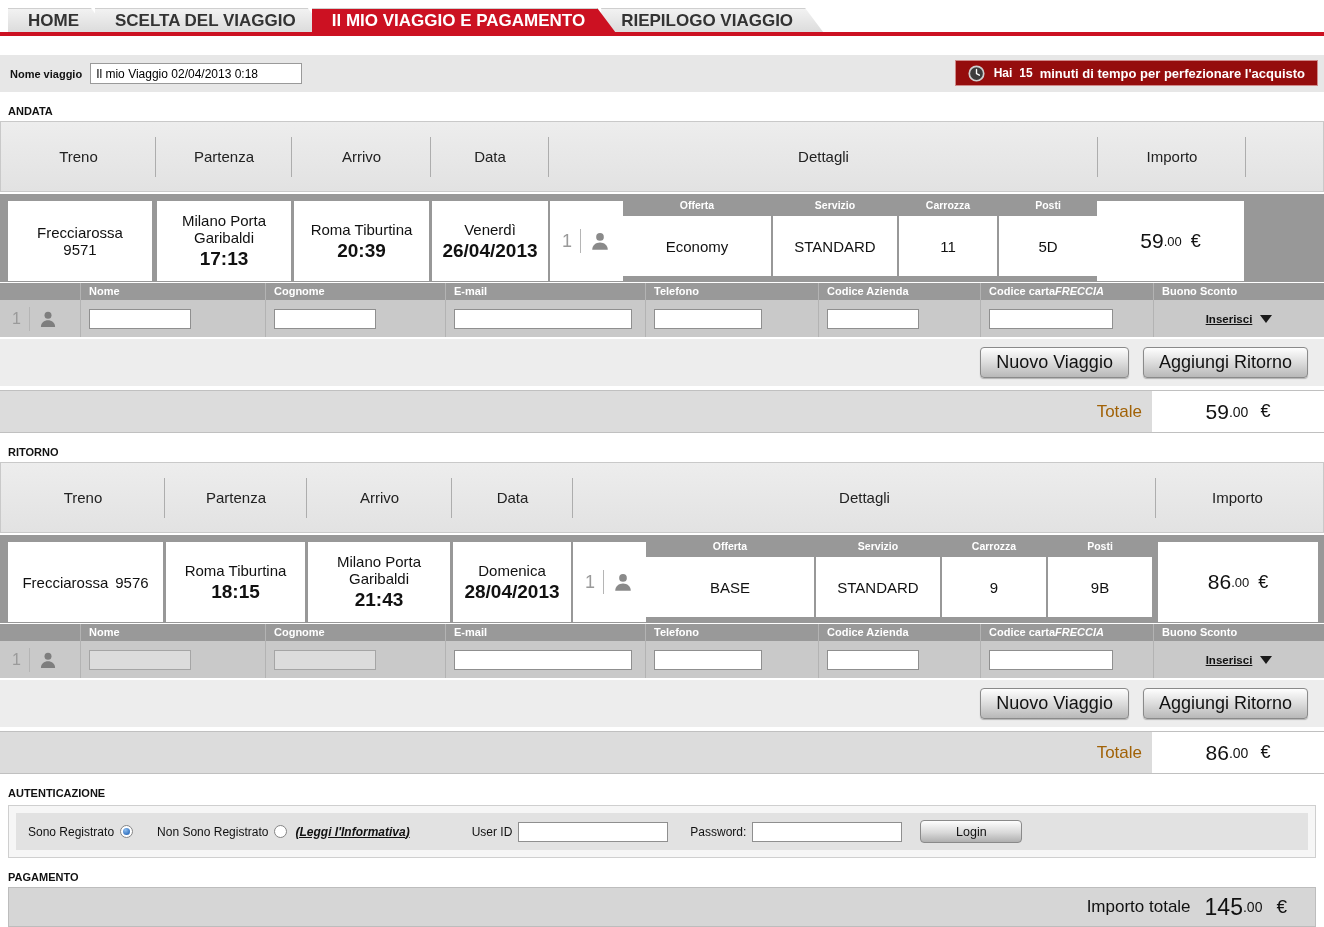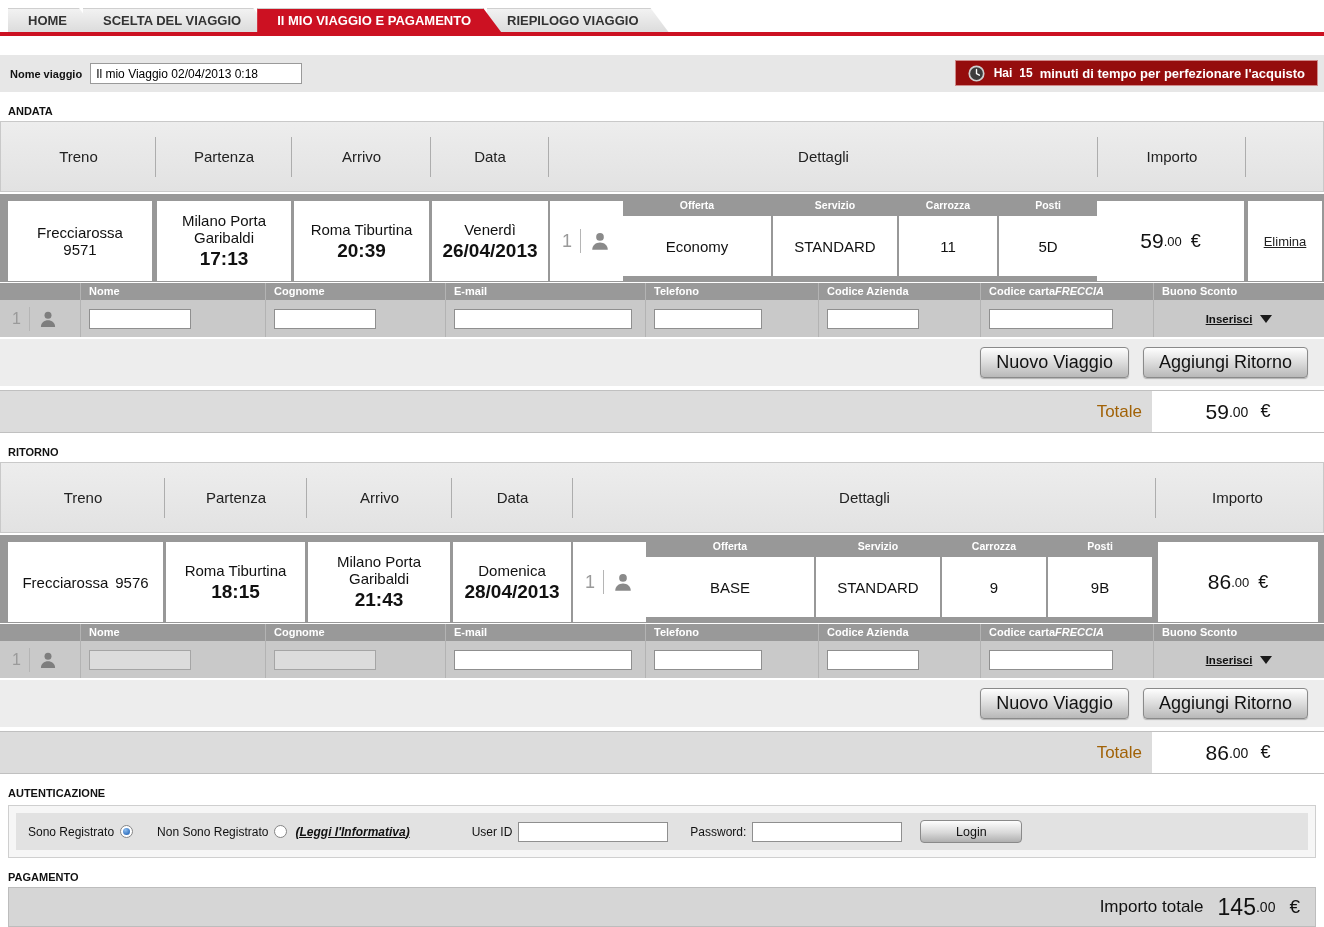--- a/index.html
+++ b/index.html
@@ -2,21 +2,21 @@
 <html><head>
 <meta charset="utf-8">
 <style>
   * { margin:0; padding:0; box-sizing:border-box; }
   body { background:#fff; font-family:"Liberation Sans", sans-serif; }
   .page { width:1324px; height:927px; background:#fff; position:relative; overflow:hidden; }
 
   
   .tabbar { display:flex; padding:8px 0 0 8px; height:32px; }
   .tab { height:24px; line-height:24px; padding:0 30px 0 20px; margin-right:-14px;
-         background:linear-gradient(#f2f2f2,#dcdcdc); color:#333; font-size:13px; font-weight:bold;
+         background:linear-gradient(#f2f2f2,#dcdcdc); color:#333; font-size:17px; font-weight:bold;
          clip-path:polygon(0 0, calc(100% - 18px) 0, 100% 100%, 0 100%);
          border-top:1px solid #cfcfcf; position:relative; cursor:default; }
   .tab.active { background:#cc1122; color:#fff; z-index:5; }
   .redline { height:4px; background:#cc1122; width:100%; }
 
   
   .namebar { margin-top:19px; height:37px; background:#e7e7e7; display:flex; align-items:center; position:relative; }
   .namebar .lbl { font-size:11px; font-weight:bold; color:#111; margin-left:10px; }
   .namebar input { margin-left:8px; width:212px; height:21px; border:1px solid #9a9a9a; background:#fff; font-size:12px; padding:0 5px; font-family:"Liberation Sans",sans-serif; }
   .timer { position:absolute; right:6px; top:5px; height:26px; background:#950d0d; border:1px solid #cf8a8a; display:flex; align-items:center; padding:0 12px; color:#fff; }
@@ -79,21 +79,21 @@
   .authstrip { background:#e2e2e2; height:37px; display:flex; align-items:center; font-size:12px; color:#111; }
   .radio { width:13px; height:13px; border-radius:50%; border:1px solid #858585; background:#fff; position:relative; display:inline-block; cursor:pointer; }
   .radio.sel::after { content:''; position:absolute; inset:2px; border-radius:50%; background:radial-gradient(circle at 35% 30%, #8cbdf0, #1457ad); }
   .authstrip .alabel { margin-left:6px; }
   .authstrip input { height:20px; border:1px solid #8f8f8f; background:#fff; font-size:11px; padding:0 4px; font-family:"Liberation Sans",sans-serif; }
   .infolink { font-size:12px; font-weight:bold; font-style:italic; text-decoration:underline; color:#111; margin-left:8px; cursor:pointer; }
   .loginbtn { margin-left:18px; width:102px; height:23px; font-size:12.5px; color:#111; border:1px solid #8a8a8a; border-radius:4px;
               background:linear-gradient(#fefefe,#d9d9d9 55%,#b0b0b0); cursor:pointer; font-family:"Liberation Sans",sans-serif; }
 
   
-  .paybar { margin:4px 8px 0 8px; height:40px; background:#d6d6d6; border:1px solid #bdbdbd; display:flex; align-items:center; justify-content:flex-end; padding-right:15px; }
+  .paybar { margin:4px 8px 0 8px; height:40px; background:#d6d6d6; border:1px solid #bdbdbd; display:flex; align-items:center; justify-content:flex-end; padding-right:28px; }
   .pay-lbl { font-size:17px; color:#111; }
   .pay-int { font-size:23px; color:#111; margin-left:14px; }
   .pay-dec { font-size:14px; color:#111; }
   .pay-cur { font-size:19px; color:#111; margin-left:14px; }
 
   .personicon svg { display:block; }
 </style>
 </head>
 <body>
 
@@ -175,23 +175,20 @@
       <div class="dval">11</div>
     </div>
     <div class="dcol" style="width:98px;margin-left:2px">
       <div class="dlabel">Posti</div>
       <div class="dval">5D</div>
     </div>
     <div class="pricecell" style="width:147px">
       <span class="p-int">59</span>
       <span class="p-dec">.00</span>
       <span class="p-cur">€</span>
-    </div>
-    <div class="elimcell" style="width:74px;margin-left:4px">
-      <a>Elimina</a>
     </div>
   </div>
 
   <div class="paxhead">
     <div style="width:80px"></div>
     <div class="ph bl" style="width:185px">Nome</div>
     <div class="ph bl" style="width:180px">Cognome</div>
     <div class="ph bl" style="width:200px">E-mail</div>
     <div class="ph bl" style="width:173px">Telefono</div>
     <div class="ph bl" style="width:162px">Codice Azienda</div>

